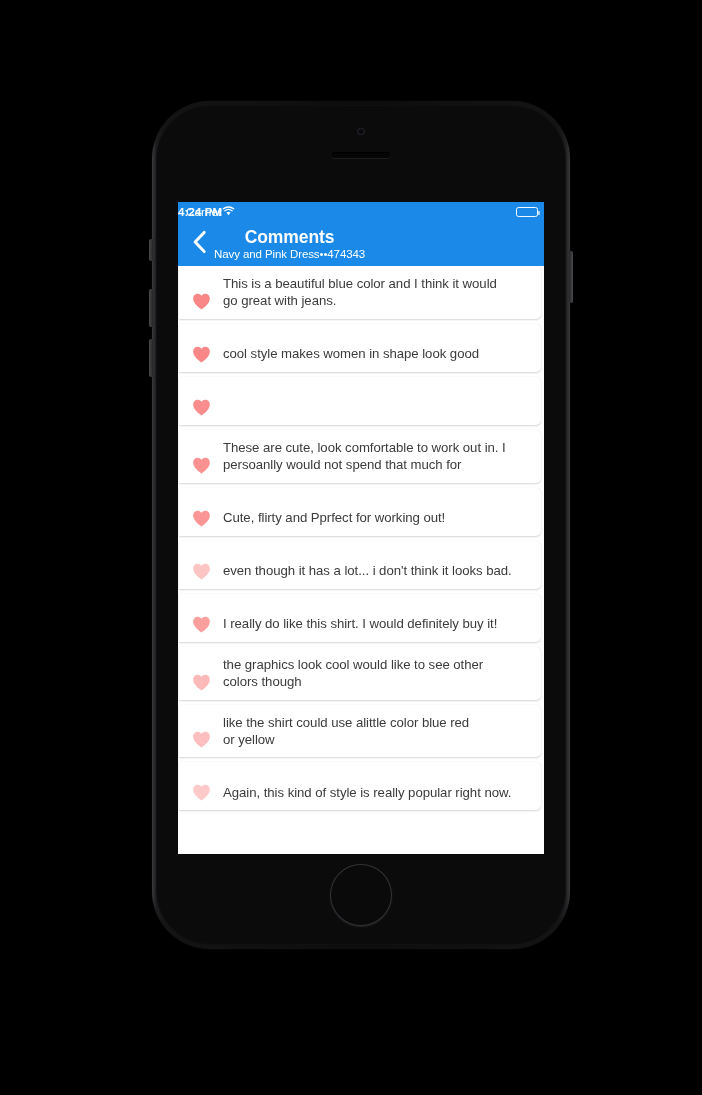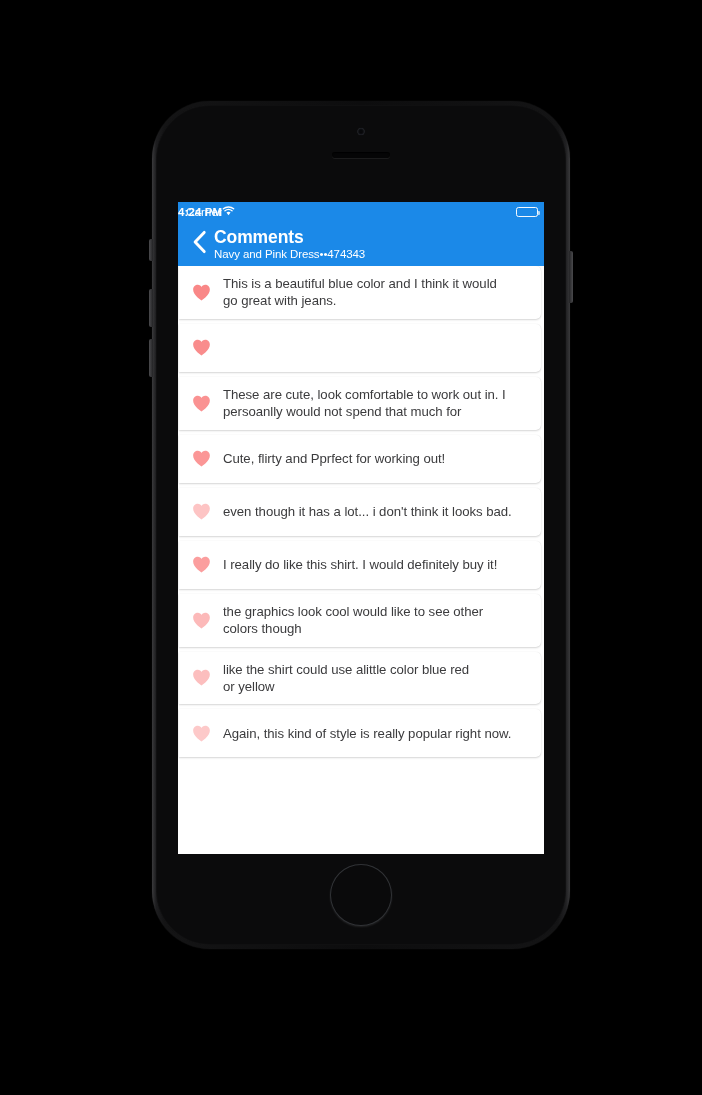--- a/index.html
+++ b/index.html
@@ -154,21 +154,21 @@
     align-items: center;
     padding-left: 6px;
     color: #ffffff;
   }
   #back-button {
     width: 30px; height: 34px;
     display: flex; align-items: center; justify-content: center;
     cursor: pointer;
     flex: 0 0 auto;
   }
-  #nav-titles { display: flex; flex-direction: column; justify-content: center; line-height: 1.06; }
+  #nav-titles { display: flex; flex-direction: column; justify-content: center; line-height: 1.06; align-items: center; }
   #nav-title {
     font-size: 17.5px;
     font-weight: bold;
     letter-spacing: -0.1px;
   }
   #nav-subtitle {
     font-size: 11.5px;
     letter-spacing: -0.1px;
     margin-top: 1px;
   }
@@ -178,21 +178,21 @@
     background: #ffffff;
     height: calc(100% - 64px);
     overflow: hidden;
     padding-top: 0px;
   }
   .comment-row {
     background: #ffffff;
     border-radius: 0 5px 5px 0;
     margin: 0 3px 5px 1px;
     display: flex;
-    align-items: center;
+    align-items: flex-end;
     padding: 9px 10px 9px 12px;
     box-shadow: 0 1px 2px rgba(0,0,0,0.16), 0 0 1px rgba(0,0,0,0.10);
     min-height: 48px;
     cursor: pointer;
   }
   .heart-icon {
     flex: 0 0 auto;
     width: 20px;
     margin-right: 12px;
     display: flex;
@@ -264,20 +264,28 @@
               <svg width="19" height="17" viewBox="0 0 24 22">
                 <path d="M12 21.2 C12 21.2 1.2 14.4 1.2 7.3 C1.2 3.5 4.1 1 7.2 1 C9.5 1 11.2 2.3 12 3.8 C12.8 2.3 14.5 1 16.8 1 C19.9 1 22.8 3.5 22.8 7.3 C22.8 14.4 12 21.2 12 21.2 Z" fill="#f98787"></path>
               </svg>
             </span>
             <div class="comment-text">This is a beautiful blue color and I think it would
 go great with jeans.</div>
           </div>
           <div class="comment-row">
             <span class="heart-icon">
               <svg width="19" height="17" viewBox="0 0 24 22">
+                <path d="M12 21.2 C12 21.2 1.2 14.4 1.2 7.3 C1.2 3.5 4.1 1 7.2 1 C9.5 1 11.2 2.3 12 3.8 C12.8 2.3 14.5 1 16.8 1 C19.9 1 22.8 3.5 22.8 7.3 C22.8 14.4 12 21.2 12 21.2 Z" fill="#f98787"></path>
+              </svg>
+            </span>
+            <div class="comment-text">cool style makes women in shape look good</div>
+          </div>
+          <div class="comment-row">
+            <span class="heart-icon">
+              <svg width="19" height="17" viewBox="0 0 24 22">
                 <path d="M12 21.2 C12 21.2 1.2 14.4 1.2 7.3 C1.2 3.5 4.1 1 7.2 1 C9.5 1 11.2 2.3 12 3.8 C12.8 2.3 14.5 1 16.8 1 C19.9 1 22.8 3.5 22.8 7.3 C22.8 14.4 12 21.2 12 21.2 Z" fill="#f98c8c"></path>
               </svg>
             </span>
           </div>
           <div class="comment-row">
             <span class="heart-icon">
               <svg width="19" height="17" viewBox="0 0 24 22">
                 <path d="M12 21.2 C12 21.2 1.2 14.4 1.2 7.3 C1.2 3.5 4.1 1 7.2 1 C9.5 1 11.2 2.3 12 3.8 C12.8 2.3 14.5 1 16.8 1 C19.9 1 22.8 3.5 22.8 7.3 C22.8 14.4 12 21.2 12 21.2 Z" fill="#fa9292"></path>
               </svg>
             </span>

